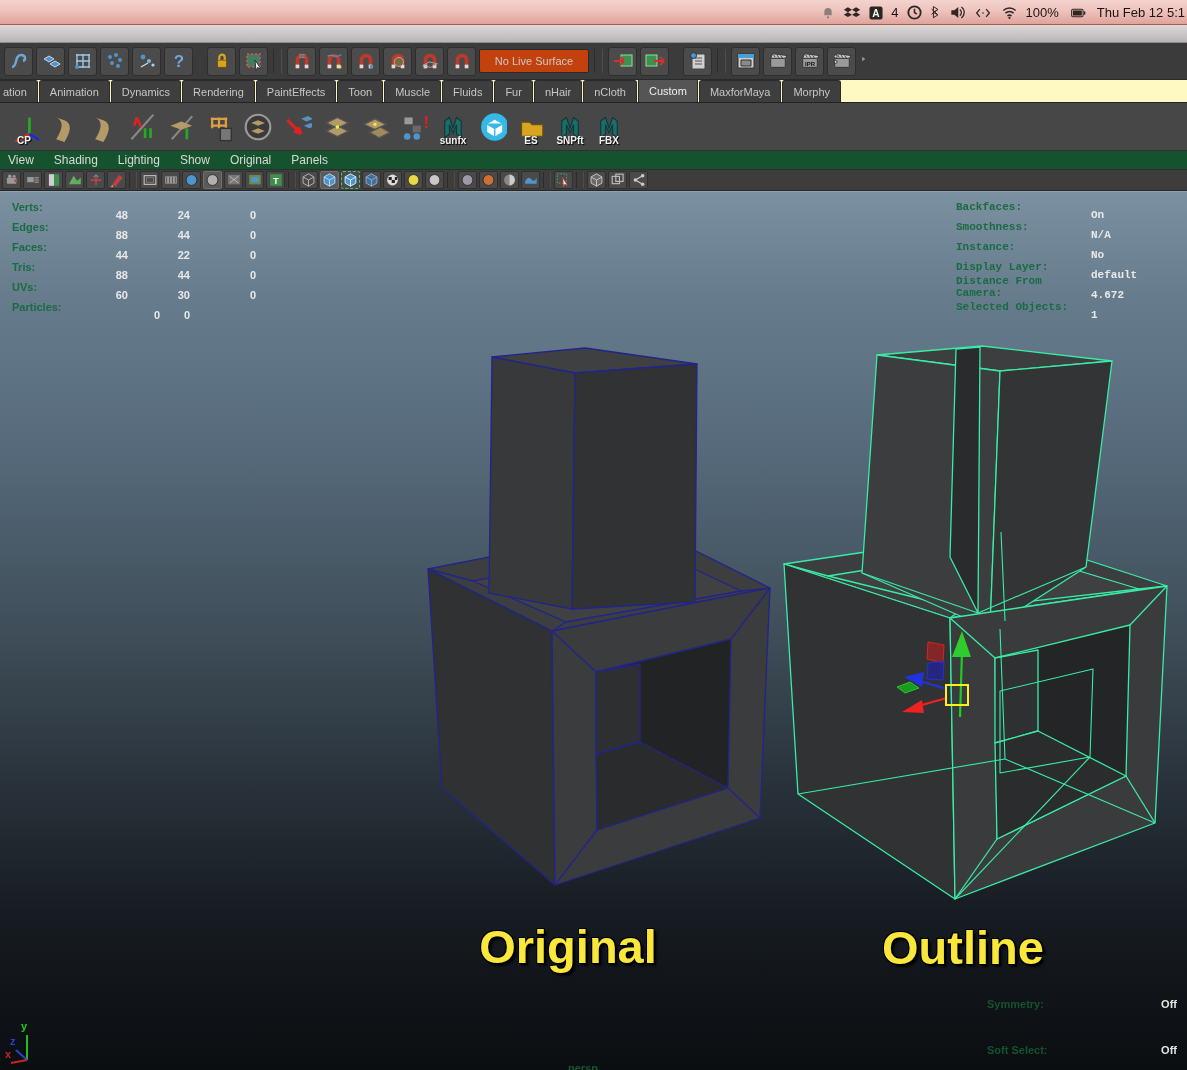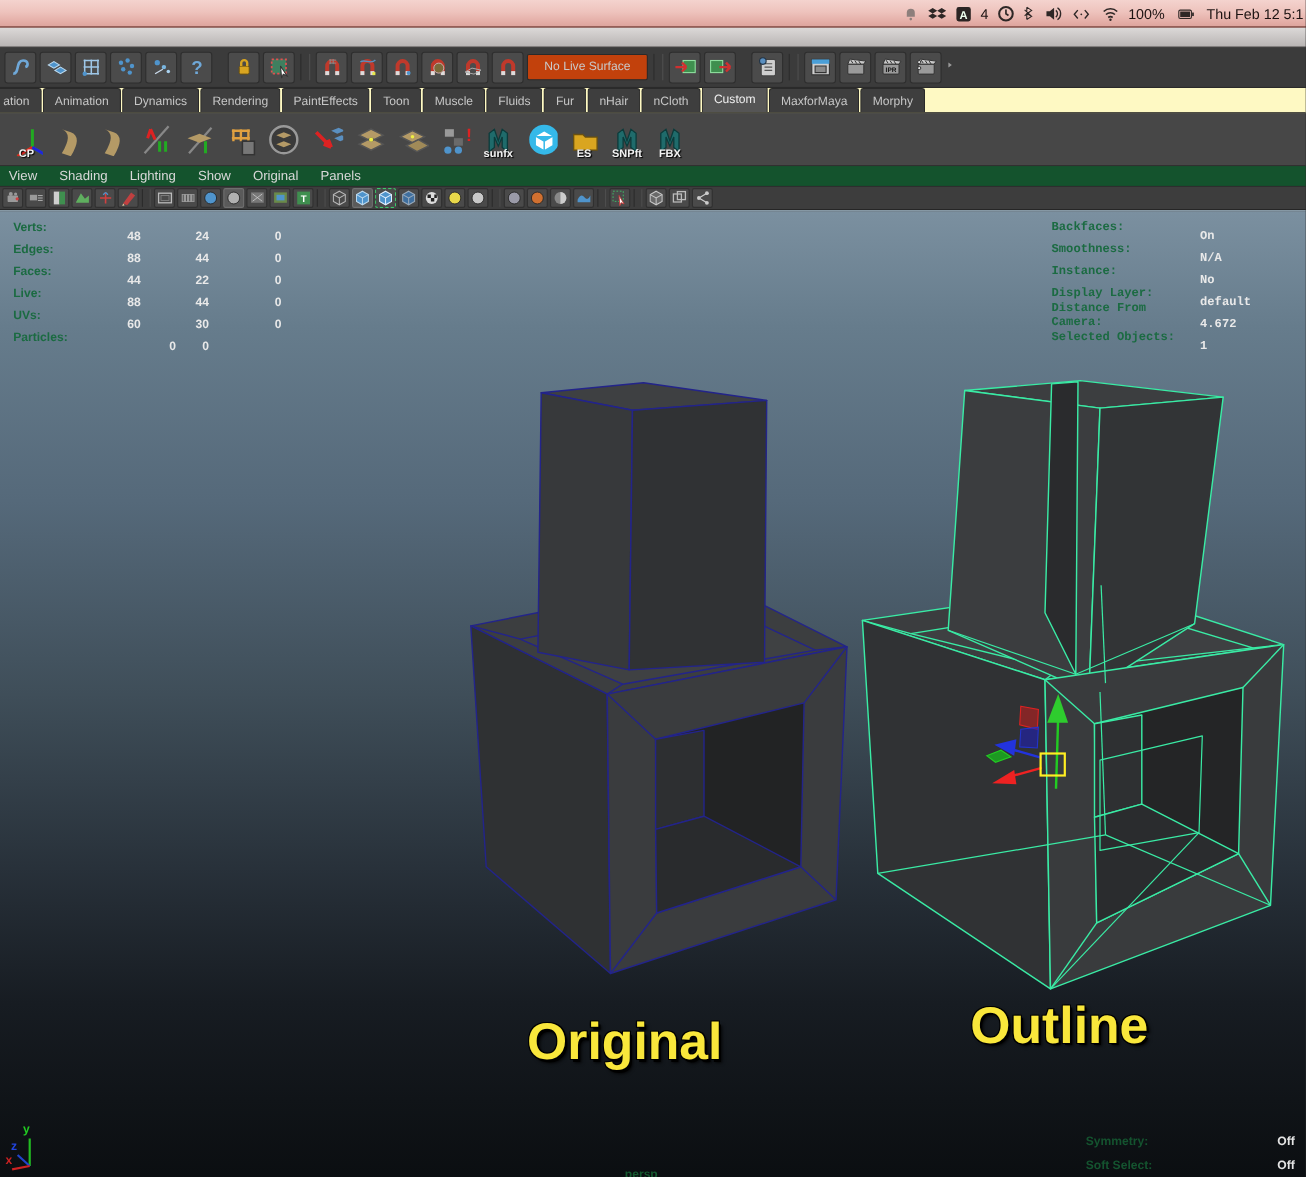--- a/index.html
+++ b/index.html
@@ -58,21 +58,21 @@
 
   .hud{position:absolute;font-size:11px;font-weight:bold;}
   .hud .lab{color:#1b6b42;}
   .hud .val{color:#e9e9e9;margin-top:15px;}
   .hud-row{height:20px;display:flex;align-items:center;}
   .pc-lab{width:60px;}
   .pc-v1{width:56px;text-align:right;}
   .pc-v2{width:62px;text-align:right;}
   .pc-v3{width:66px;text-align:right;}
   .od-lab{width:135px;}
-  .ts-row{height:22px;display:flex;align-items:flex-end;justify-content:flex-end;}
+  .ts-row{height:22px;display:flex;align-items:flex-start;justify-content:flex-end;margin-top:24px;}
   .ts-lab{color:#14532f;width:120px;text-align:left;}
   .ts-val{color:#e4e4e4;width:70px;text-align:right;}
 
   .caption{position:absolute;font-weight:bold;color:#f9e73b;white-space:nowrap;transform:translateX(-50%);
     text-shadow:2px 2px 0 #000,-1px -1px 0 #000,1px -1px 0 #000,-1px 1px 0 #000,3px 3px 3px rgba(0,0,0,.8);}
   .cap-main{font-size:47px;}
   .cap-sub{font-size:38px;}
 
   .persp{position:absolute;left:568px;bottom:-4px;font-size:11px;font-weight:bold;color:#15582f;}
   .axis{position:absolute;left:4px;bottom:4px;}
@@ -701,21 +701,21 @@
           <span class="val pc-v2">44</span>
           <span class="val pc-v3">0</span>
         </div>
         <div class="hud-row">
           <span class="lab pc-lab">Faces:</span>
           <span class="val pc-v1">44</span>
           <span class="val pc-v2">22</span>
           <span class="val pc-v3">0</span>
         </div>
         <div class="hud-row">
-          <span class="lab pc-lab">Live:</span>
+          <span class="lab pc-lab">Tris:</span>
           <span class="val pc-v1">88</span>
           <span class="val pc-v2">44</span>
           <span class="val pc-v3">0</span>
         </div>
         <div class="hud-row">
           <span class="lab pc-lab">UVs:</span>
           <span class="val pc-v1">60</span>
           <span class="val pc-v2">30</span>
           <span class="val pc-v3">0</span>
         </div>
@@ -747,21 +747,21 @@
           <span class="lab od-lab">Distance From Camera:</span>
           <span class="val">4.672</span>
         </div>
         <div class="hud-row">
           <span class="lab od-lab">Selected Objects:</span>
           <span class="val">1</span>
         </div>
       </div>
 
     <div class="caption cap-main" style="left: 568px; top: 727px; color: rgb(249, 231, 59);">Original</div>
-    <div class="caption cap-main" style="left: 963px; top: 712px; color: rgb(249, 231, 59);">Outline</div>
+    <div class="caption cap-main" style="left: 963px; top: 728px; color: rgb(249, 231, 59);">Outline</div>
 
     <div class="hud" id="hud-bottomright" style="right:10px;bottom:4px;">
         <div class="ts-row">
           <span class="ts-lab">Symmetry:</span>
           <span class="ts-val">Off</span>
         </div>
         <div class="ts-row">
           <span class="ts-lab">Soft Select:</span>
           <span class="ts-val">Off</span>
         </div>

